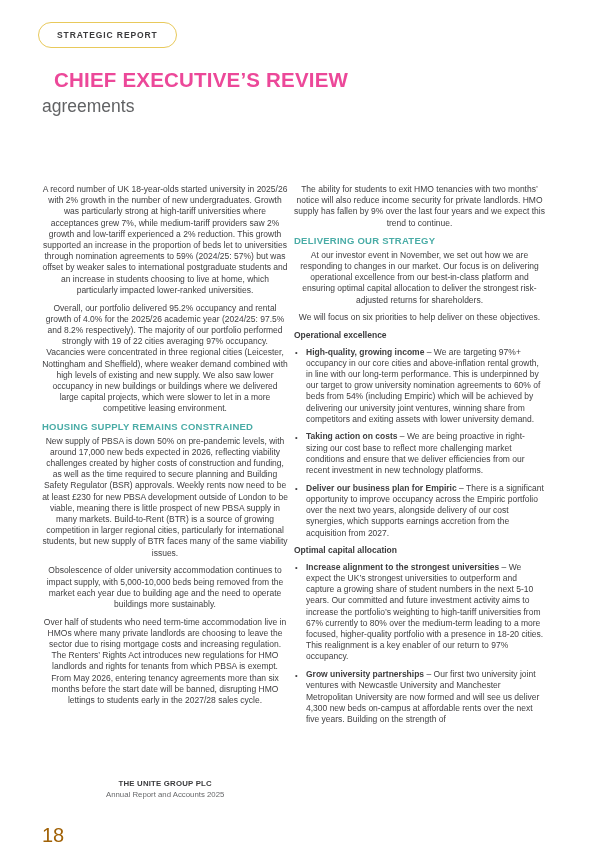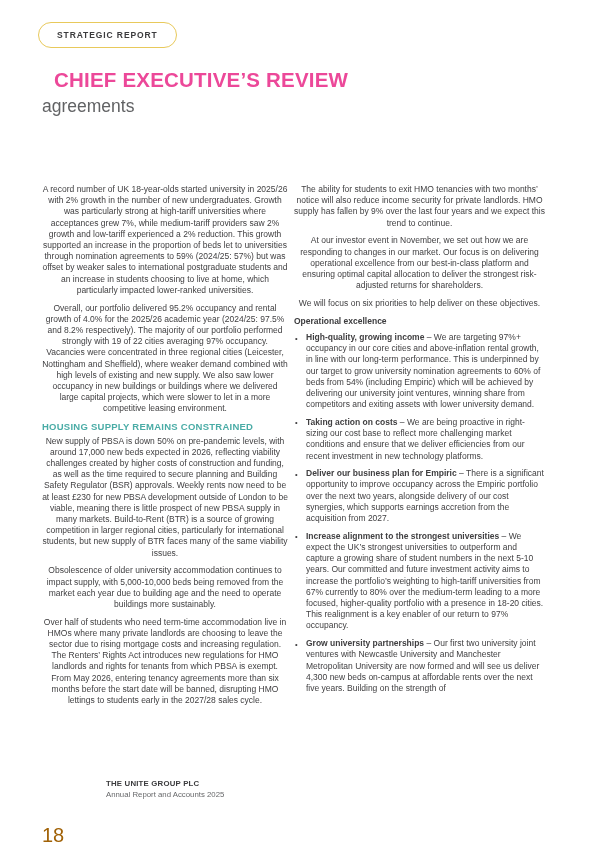--- a/index.html
+++ b/index.html
@@ -88,21 +88,21 @@
   }
   .lead-bold { font-weight: bold; }
   .page-number {
     position: absolute;
     left: 42px;
     top: 804px;
     font-size: 20px;
     color: #a16207;
     margin-top: 20px;
   }
-  .footer-block { position: absolute; left: 106px; top: 779px; }
+  .footer-block { position: absolute; left: 106px; top: 779px; text-align: center; }
   .footer-company {
     font-size: 7.8px;
     font-weight: bold;
     letter-spacing: 0.2px;
     color: #3b3b3d;
   }
   .footer-report {
     font-size: 7.8px;
     color: #67686a;
     margin-top: 1.5px;
@@ -124,39 +124,41 @@
     <p class="body-para">A record number of UK 18-year-olds started university in 2025/26 with 2% growth in the number of new undergraduates. Growth was particularly strong at high-tariff universities where acceptances grew 7%, while medium-tariff providers saw 2% growth and low-tariff experienced a 2% reduction. This growth supported an increase in the proportion of beds let to universities through nomination agreements to 59% (2024/25: 57%) but was offset by weaker sales to international postgraduate students and an increase in students choosing to live at home, which particularly impacted lower-ranked universities.</p>
     <p class="body-para">Overall, our portfolio delivered 95.2% occupancy and rental growth of 4.0% for the 2025/26 academic year (2024/25: 97.5% and 8.2% respectively). The majority of our portfolio performed strongly with 19 of 22 cities averaging 97% occupancy. Vacancies were concentrated in three regional cities (Leicester, Nottingham and Sheffield), where weaker demand combined with high levels of existing and new supply. We also saw lower occupancy in new buildings or buildings where we delivered large capital projects, which were slower to let in a more competitive leasing environment.</p>
     <h3 class="section-heading">HOUSING SUPPLY REMAINS CONSTRAINED</h3>
     <p class="body-para">New supply of PBSA is down 50% on pre-pandemic levels, with around 17,000 new beds expected in 2026, reflecting viability challenges created by higher costs of construction and funding, as well as the time required to secure planning and Building Safety Regulator (BSR) approvals. Weekly rents now need to be at least £230 for new PBSA development outside of London to be viable, meaning there is little prospect of new PBSA supply in many markets. Build-to-Rent (BTR) is a source of growing competition in larger regional cities, particularly for international students, but new supply of BTR faces many of the same viability issues.</p>
     <p class="body-para">Obsolescence of older university accommodation continues to impact supply, with 5,000-10,000 beds being removed from the market each year due to building age and the need to operate buildings more sustainably.</p>
     <p class="body-para">Over half of students who need term-time accommodation live in HMOs where many private landlords are choosing to leave the sector due to rising mortgage costs and increasing regulation. The Renters’ Rights Act introduces new regulations for HMO landlords and rights for tenants from which PBSA is exempt. From May 2026, entering tenancy agreements more than six months before the start date will be banned, disrupting HMO lettings to students early in the 2027/28 sales cycle.</p>
   </div>
 
   <div class="col col-right">
     <p class="body-para">The ability for students to exit HMO tenancies with two months’ notice will also reduce income security for private landlords. HMO supply has fallen by 9% over the last four years and we expect this trend to continue.</p>
+    <h3 class="section-heading">DELIVERING OUR STRATEGY</h3>
     <p class="body-para">At our investor event in November, we set out how we are responding to changes in our market. Our focus is on delivering operational excellence from our best-in-class platform and ensuring optimal capital allocation to deliver the strongest risk-adjusted returns for shareholders.</p>
     <p class="body-para">We will focus on six priorities to help deliver on these objectives.</p>
 
     <h4 class="sub-heading">Operational excellence</h4>
     <ul class="bullet-list">
       <li>
         <span class="bullet-marker">•</span>
         <span class="lead-bold">High-quality, growing income</span><span> – We are targeting 97%+ occupancy in our core cities and above-inflation rental growth, in line with our long-term performance. This is underpinned by our target to grow university nomination agreements to 60% of beds from 54% (including Empiric) which will be achieved by delivering our university joint ventures, winning share from competitors and exiting assets with lower university demand.</span>
       </li>
       <li>
         <span class="bullet-marker">•</span>
         <span class="lead-bold">Taking action on costs</span><span> – We are being proactive in right-sizing our cost base to reflect more challenging market conditions and ensure that we deliver efficiencies from our recent investment in new technology platforms.</span>
       </li>
       <li>
         <span class="bullet-marker">•</span>
         <span class="lead-bold">Deliver our business plan for Empiric</span><span> – There is a significant opportunity to improve occupancy across the Empiric portfolio over the next two years, alongside delivery of our cost synergies, which supports earnings accretion from the acquisition from 2027.</span>
       </li>
     </ul>
 
+    <h4 class="sub-heading">Optimal capital allocation</h4>
     <ul class="bullet-list">
       <li>
         <span class="bullet-marker">•</span>
         <span class="lead-bold">Increase alignment to the strongest universities</span><span> – We expect the UK’s strongest universities to outperform and capture a growing share of student numbers in the next 5-10 years. Our committed and future investment activity aims to increase the portfolio’s weighting to high-tariff universities from 67% currently to 80% over the medium-term leading to a more focused, higher-quality portfolio with a presence in 18-20 cities. This realignment is a key enabler of our return to 97% occupancy.</span>
       </li>
       <li>
         <span class="bullet-marker">•</span>
         <span class="lead-bold">Grow university partnerships</span><span> – Our first two university joint ventures with Newcastle University and Manchester Metropolitan University are now formed and will see us deliver 4,300 new beds on-campus at affordable rents over the next five years. Building on the strength of</span>
       </li>
     </ul>

